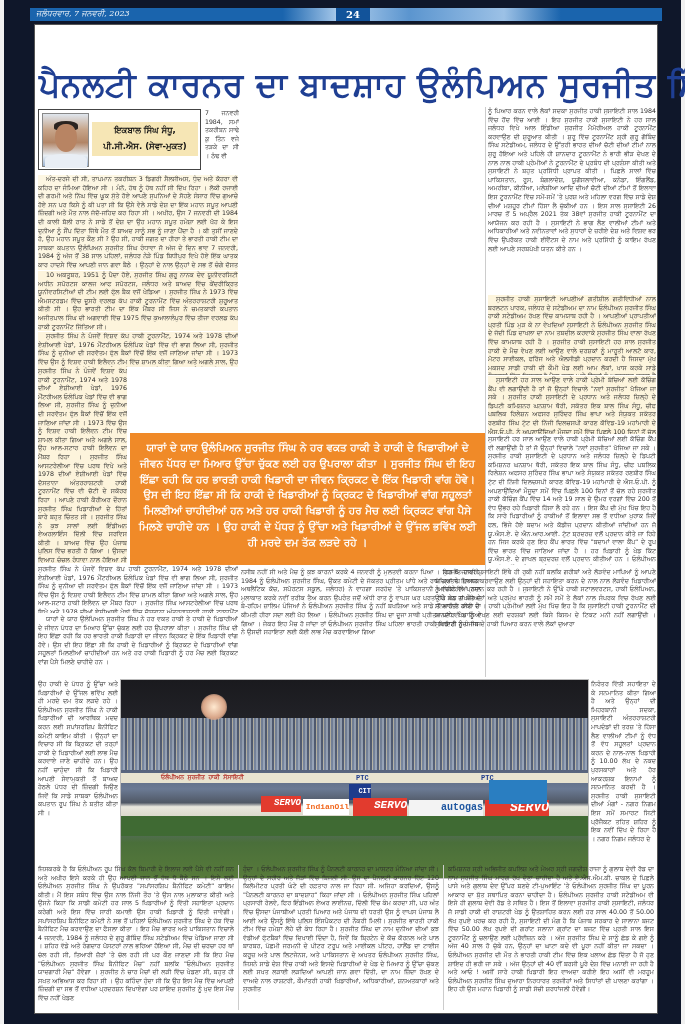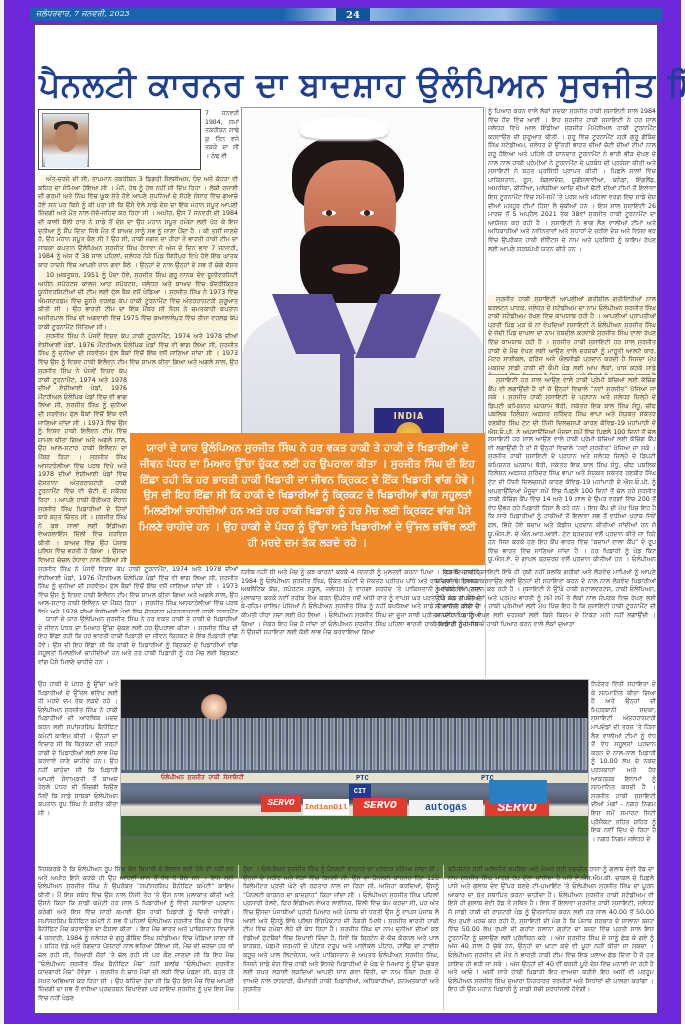--- a/index.html
+++ b/index.html
@@ -1,19 +1,19 @@
 <!DOCTYPE html>
 <html><head>
 <meta charset="utf-8">
 <style>
   * { box-sizing: border-box; margin: 0; padding: 0; }
   html, body { width: 685px; height: 1024px; overflow: hidden; background: #f1f1f1; }
   body { font-family: "DejaVu Sans", sans-serif; color: #222; position: relative; }
 
-  .page { position: absolute; left: 4px; top: 0; width: 677px; height: 1024px; background: #6d28d9; }
+  .page { position: absolute; left: 4px; top: 0; width: 677px; height: 1024px; background: #0f172a; }
 
   
   .hdr { position: absolute; left: 26px; top: 8px; width: 632px; height: 13px;
          background: linear-gradient(90deg, #1a64ad 0%, #1a64ad 40%, #9cc1e6 48%, #dbe8f5 50%, #9cc1e6 52%, #5b95cf 60%, #9cc1e6 75%, #1a64ad 84%, #1a64ad 100%); }
   .hdr-date { position: absolute; left: 6px; top: 1px; font-size: 8px; color: #fff; font-family: "DejaVu Serif", serif; font-style: italic; }
   .hdr-page { position: absolute; left: 306px; top: 0; width: 34px; height: 13px; background: #12539a; color: #fff; font-size: 10px; font-weight: bold; text-align: center; line-height: 13px; font-family: "DejaVu Serif", serif; }
   .hdr-paper { position: absolute; right: 6px; top: 16px; font-size: 8px; color: #fff; font-style: italic; font-weight: bold; font-family: "DejaVu Serif", serif; }
 
   
   .frame { position: absolute; left: 30px; top: 24px; width: 624px; height: 990px; border: 1px solid #555; background: #fff; }
@@ -58,21 +58,21 @@
   .quote { position: absolute; left: 95px; top: 408px; width: 355px; height: 132px; background: #f08a28; color: #fff; font-size: 10.4px; line-height: 15.8px; font-weight: bold; text-align: center; padding: 7px 6px; }
 
   
   .stadium { position: absolute; left: 85px; top: 678px; width: 469px; height: 200px; overflow: hidden; border: 1px solid #bbb;
              background: linear-gradient(180deg, #1a1a1e 0%, #25262c 30%, #55617a 45%, #6b7a94 55%, #505865 62%, #e9e7dd 64%, #d8d6c8 70%, #58686a 74%, #4a6f3a 82%, #577a3a 100%); font-family: Liberation Mono, monospace; }
   .stadium .crowd { position: absolute; left: 0; top: 38px; width: 469px; height: 52px;
              background: repeating-linear-gradient(90deg, #7e8da6 0 2px, #a4b1c4 2px 4px, #56627a 4px 6px, #c9c4b0 6px 7px); opacity: 0.85; }
   .stadium .flood { position: absolute; left: 80px; top: 14px; width: 26px; height: 26px; background: radial-gradient(circle, #ffe9d0 0%, #d7a487 60%, rgba(0,0,0,0) 100%); border-radius: 50%; }
   .stadium .banner-strip { position: absolute; left: 0; top: 93px; width: 469px; height: 10px; background: #e8e3d0; }
   .stadium .banner-strip span { position: absolute; top: 1px; font-size: 6px; color: #b3312a; font-weight: bold; }
-  .stadium .ad { position: absolute; font-weight: bold; font-style: italic; text-align: center; line-height: 15px; height: 16px; }
+  .stadium .ad { position: absolute; font-weight: bold; font-style: italic; text-align: right; line-height: 15px; height: 16px; }
   .stadium .field { position: absolute; left: 0; top: 136px; width: 469px; height: 20px; background: #3f6a33; }
 
   .divider-v { position: absolute; width: 1px; background: #ccc; }
 </style>
 </head>
 <body>
 
 <div class="page">
 
   <div class="hdr">
@@ -85,20 +85,24 @@
 
 
     <div class="headline">ਪੈਨਲਟੀ ਕਾਰਨਰ ਦਾ ਬਾਦਸ਼ਾਹ ਉਲੰਪਿਅਨ ਸੁਰਜੀਤ ਸਿੰਘ</div>
 
     <div class="byline">
       <div class="byline-photo">
         <div class="hair"></div>
           <div class="face"></div>
           <div class="shirt"></div>
       </div>
+      <div class="byline-text">
+        <div>ਇਕਬਾਲ ਸਿੰਘ ਸੰਧੂ,</div>
+        <div>ਪੀ.ਸੀ.ਐਸ. (ਸੇਵਾ-ਮੁਕਤ)</div>
+      </div>
     </div>
 
     <div class="col narrow" style="left:170px;top:84px;width:34px;height:66px;">7 ਜਨਵਰੀ 1984, ਸਮਾਂ ਤਕਰੀਬਨ ਸਾਢੇ ਕੁ ਤਿੰਨ ਵਜੇ ਤੜਕੇ ਦਾ ਸੀ । ਠੰਢ ਵੀ</div>
 
     <div class="col" style="left:3px;top:150px;width:200px;height:95px;background:#fdf7e3;">
       <p>ਅੰਤ-ਦਰਜੇ ਦੀ ਸੀ, ਤਾਪਮਾਨ ਤਕਰੀਬਨ 3 ਡਿਗਰੀ ਸੈਲਸੀਅਸ, ਧੁੰਦ ਅਤੇ ਕੋਹਰਾ ਵੀ ਕਹਿਰ ਦਾ ਜੰਮਿਆ ਹੋਇਆ ਸੀ । ਮੰਨੋ, ਹੱਥ ਨੂੰ ਹੱਥ ਨਹੀਂ ਸੀ ਦਿੱਖ ਰਿਹਾ । ਲੋਕੀ ਰਜਾਈ ਦੀ ਗਰਮੀ ਅਤੇ ਨਿੱਘ ਵਿੱਚ ਘੂਕ ਸੁੱਤੇ ਹੋਏ ਆਪਣੇ ਸੁਪਨਿਆਂ ਦੇ ਸੋਹਣੇ ਸੰਸਾਰ ਵਿੱਚ ਗੁਆਚੇ ਹੋਏ ਸਨ ਪਰ ਕਿਸੇ ਨੂੰ ਕੀ ਪਤਾ ਸੀ ਕਿ ਉਸੇ ਵੇਲੇ ਸਾਡੇ ਦੇਸ਼ ਦਾ ਇੱਕ ਮਹਾਨ ਸਪੂਤ ਆਪਣੀ ਜ਼ਿੰਦਗੀ ਅਤੇ ਮੌਤ ਨਾਲ ਜੱਦੋ-ਜਹਿਦ ਕਰ ਰਿਹਾ ਸੀ । ਅਖੀਰ, ਉਸ 7 ਜਨਵਰੀ ਦੀ 1984 ਦੀ ਕਾਲੀ ਬੋਲੀ ਰਾਤ ਨੇ ਸਾਡੇ ਤੋਂ ਦੇਸ਼ ਦਾ ਉਹ ਮਹਾਨ ਸਪੂਤ ਹਮੇਸ਼ਾ ਲਈ ਖੋਹ ਕੇ ਇਸ ਦੁਨੀਆ ਨੂੰ ਸੌਂਪ ਦਿੱਤਾ ਜਿੱਥੇ ਮੌਤ ਤੋਂ ਬਾਅਦ ਸਾਨੂੰ ਸਭ ਨੂੰ ਜਾਣਾ ਪੈਂਦਾ ਹੈ । ਕੀ ਤੁਸੀਂ ਜਾਣਦੇ ਹੋ, ਉਹ ਮਹਾਨ ਸਪੂਤ ਕੌਣ ਸੀ ? ਉਹ ਸੀ, ਹਾਕੀ ਜਗਤ ਦਾ ਹੀਰਾ ਤੇ ਭਾਰਤੀ ਹਾਕੀ ਟੀਮ ਦਾ ਸਾਬਕਾ ਕਪਤਾਨ ਉਲੰਪਿਅਨ ਸੁਰਜੀਤ ਸਿੰਘ ਰੰਧਾਵਾ ਜੋ ਅੱਜ ਦੇ ਦਿਨ ਭਾਵ 7 ਜਨਵਰੀ, 1984 ਨੂੰ ਅੱਜ ਤੋਂ 38 ਸਾਲ ਪਹਿਲਾਂ, ਜਲੰਧਰ ਨੇੜੇ ਪਿੰਡ ਬਿਧੀਪੁਰ ਵਿਖੇ ਹੋਏ ਇੱਕ ਘਾਤਕ ਕਾਰ ਹਾਦਸੇ ਵਿੱਚ ਆਪਣੀ ਜਾਨ ਗਵਾ ਬੈਠੇ । ਉਨ੍ਹਾਂ ਦੇ ਨਾਲ ਉਨ੍ਹਾਂ ਦੇ ਸਭ ਤੋਂ ਚੰਗੇ ਦੋਸਤ ਅਤੇ ਅੰਤਰਰਾਸ਼ਟਰੀ ਬਾਸਕਟਬਾਲ ਖਿਡਾਰੀ ਪ੍ਰੀਤਮ ਪਾਂਧੇ ਵੀ ਸਨ, ਜੋ ਇਸ ਹਾਦਸੇ ਵਿੱਚ ਆਪਣੀ ਜਾਨ ਵੀ ਗੁਆ ਬੈਠੇ, ਜਦੋਂ ਕਿ ਅਥਲੈਟਿਕ ਦੇ ਸਾਬਕਾ ਕੋਚ ਰਾਮ ਪ੍ਰਤਾਪ ਇਸ ਹਾਦਸੇ ਵਿੱਚ ਵਾਲ ਵਾਲ ਬਚਣ ਸਫਲ ਹੋ ਗਏ । ਅੱਜ ਦੇਸ਼ ਉਨ੍ਹਾਂ ਦੀ 38 ਵੀਂ ਬਰਸੀ ਮਨਾਈ ਜਾ ਰਿਹਾ ਹੈ।</p>
     </div>
     <div class="col" style="left:3px;top:246px;width:200px;height:60px;background:#fdf4dc;">
       <p>10 ਅਕਤੂਬਰ, 1951 ਨੂੰ ਪੈਦਾ ਹੋਏ, ਸੁਰਜੀਤ ਸਿੰਘ ਗੁਰੂ ਨਾਨਕ ਦੇਵ ਯੂਨੀਵਰਸਿਟੀ ਅਧੀਨ ਸਪੋਰਟਸ ਕਾਲਜ ਆਫ ਸਪੋਰਟਸ, ਜਲੰਧਰ ਅਤੇ ਬਾਅਦ ਵਿੱਚ ਕੇਂਦਰੀਕ੍ਰਿਤ ਯੂਨੀਵਰਸਿਟੀਆਂ ਦੀ ਟੀਮ ਲਈ ਫੁੱਲ ਬੈਕ ਵਜੋਂ ਖੇਡਿਆ । ਸੁਰਜੀਤ ਸਿੰਘ ਨੇ 1973 ਵਿੱਚ ਐਮਸਟਰਡਮ ਵਿੱਚ ਦੂਸਰੇ ਵਰਲਡ ਕੱਪ ਹਾਕੀ ਟੂਰਨਾਮੈਂਟ ਵਿੱਚ ਅੰਤਰਰਾਸ਼ਟਰੀ ਸ਼ੁਰੂਆਤ ਕੀਤੀ ਸੀ । ਉਹ ਭਾਰਤੀ ਟੀਮ ਦਾ ਇੱਕ ਮੈਂਬਰ ਸੀ ਜਿਸ ਨੇ ਚਮਤਕਾਰੀ ਕਪਤਾਨ ਅਜੀਤਪਾਲ ਸਿੰਘ ਦੀ ਅਗਵਾਈ ਵਿੱਚ 1975 ਵਿੱਚ ਕੁਆਲਾਲੰਪੁਰ ਵਿੱਚ ਤੀਜਾ ਵਰਲਡ ਕੱਪ ਹਾਕੀ ਟੂਰਨਾਮੈਂਟ ਜਿੱਤਿਆ ਸੀ।</p>
     </div>
@@ -108,37 +112,20 @@
     <div class="col" style="left:3px;top:342px;width:89px;height:196px;background:#fdf4dc;">
       <p style="text-indent:0;">ਸੁਰਜੀਤ ਸਿੰਘ ਨੇ ਪੰਜਵੇਂ ਵਿਸ਼ਵ ਕੱਪ ਹਾਕੀ ਟੂਰਨਾਮੈਂਟ, 1974 ਅਤੇ 1978 ਦੀਆਂ ਏਸ਼ੀਆਈ ਖੇਡਾਂ, 1976 ਮੌਂਟਰੀਅਲ ਓਲੰਪਿਕ ਖੇਡਾਂ ਵਿੱਚ ਵੀ ਭਾਗ ਲਿਆ ਸੀ, ਸੁਰਜੀਤ ਸਿੰਘ ਨੂੰ ਦੁਨੀਆ ਦੀ ਸਰਵੋਤਮ ਫੁੱਲ ਬੈਕਾਂ ਵਿੱਚੋਂ ਇੱਕ ਵਜੋਂ ਜਾਣਿਆ ਜਾਂਦਾ ਸੀ । 1973 ਵਿੱਚ ਉਸ ਨੂੰ ਵਿਸ਼ਵ ਹਾਕੀ ਇਲੈਵਨ ਟੀਮ ਵਿੱਚ ਸ਼ਾਮਲ ਕੀਤਾ ਗਿਆ ਅਤੇ ਅਗਲੇ ਸਾਲ, ਉਹ ਆਲ-ਸਟਾਰ ਹਾਕੀ ਇਲੈਵਨ ਦਾ ਮੈਂਬਰ ਰਿਹਾ । ਸੁਰਜੀਤ ਸਿੰਘ ਆਸਟਰੇਲੀਆ ਵਿੱਚ ਪਰਥ ਵਿਖੇ ਅਤੇ 1978 ਦੀਆਂ ਏਸ਼ੀਆਈ ਖੇਡਾਂ ਵਿੱਚ ਦੋਸਤਾਨਾ ਅੰਤਰਰਾਸ਼ਟਰੀ ਹਾਕੀ ਟੂਰਨਾਮੈਂਟ ਵਿੱਚ ਵੀ ਚੋਟੀ ਦੇ ਸਕੋਰਰ ਰਿਹਾ । ਆਪਣੇ ਹਾਕੀ ਕੈਰੀਅਰ ਦੌਰਾਨ ਸੁਰਜੀਤ ਸਿੰਘ ਖਿਡਾਰੀਆਂ ਦੇ ਹਿੱਤਾਂ ਬਾਰੇ ਬਹੁਤ ਚਿੰਤਤ ਸੀ । ਸੁਰਜੀਤ ਸਿੰਘ ਨੇ ਕੁਝ ਸਾਲਾਂ ਲਈ ਇੰਡੀਅਨ ਏਅਰਲਾਇੰਸ ਦਿੱਲੀ ਵਿੱਚ ਸਰਵਿਸ ਕੀਤੀ । ਬਾਅਦ ਵਿੱਚ ਉਹ ਪੰਜਾਬ ਪੁਲਿਸ ਵਿੱਚ ਭਰਤੀ ਹੋ ਗਿਆ । ਉਸਦਾ ਵਿਆਹ ਚੰਚਲ ਰੰਧਾਵਾ ਨਾਲ ਹੋਇਆ ਸੀ ਜੋ ਕਿ ਅੰਤਰਰਾਸ਼ਟਰੀ ਫੀਲਡ ਹਾਕੀ ਖਿਡਾਰੀ ਵੀ ਸੀ, ਜਿਸਨੇ 1970 ਵਿਆਂ ਵਿੱਚ ਭਾਰਤ ਮਹਿਲਾ ਰਾਸ਼ਟਰੀ ਫੀਲਡ ਹਾਕੀ ਟੀਮ ਦੀ ਅਗਵਾਈ ਕੀਤੀ ਸੀ । ਉਸਦਾ ਪੁੱਤਰ ਸਰਬਿੰਦਰ ਸਿੰਘ ਰੰਧਾਵਾ, ਲਾਨ ਟੈਨਿਸ ਖਿਡਾਰੀ ਹੈ । ਸੁਰਜੀਤ ਨੂੰ 1998 ਵਿੱਚ ਮਰਨ ਉਪਰੰਤ ਅਰਜੁਨ ਪੁਰਸਕਾਰ ਦਿੱਤਾ ਗਿਆ ।</p>
     </div>
     <div class="col" style="left:3px;top:540px;width:200px;height:48px;">
       <p style="text-indent:0;">ਸੁਰਜੀਤ ਸਿੰਘ ਨੇ ਪੰਜਵੇਂ ਵਿਸ਼ਵ ਕੱਪ ਹਾਕੀ ਟੂਰਨਾਮੈਂਟ, 1974 ਅਤੇ 1978 ਦੀਆਂ ਏਸ਼ੀਆਈ ਖੇਡਾਂ, 1976 ਮੌਂਟਰੀਅਲ ਓਲੰਪਿਕ ਖੇਡਾਂ ਵਿੱਚ ਵੀ ਭਾਗ ਲਿਆ ਸੀ, ਸੁਰਜੀਤ ਸਿੰਘ ਨੂੰ ਦੁਨੀਆ ਦੀ ਸਰਵੋਤਮ ਫੁੱਲ ਬੈਕਾਂ ਵਿੱਚੋਂ ਇੱਕ ਵਜੋਂ ਜਾਣਿਆ ਜਾਂਦਾ ਸੀ । 1973 ਵਿੱਚ ਉਸ ਨੂੰ ਵਿਸ਼ਵ ਹਾਕੀ ਇਲੈਵਨ ਟੀਮ ਵਿੱਚ ਸ਼ਾਮਲ ਕੀਤਾ ਗਿਆ ਅਤੇ ਅਗਲੇ ਸਾਲ, ਉਹ ਆਲ-ਸਟਾਰ ਹਾਕੀ ਇਲੈਵਨ ਦਾ ਮੈਂਬਰ ਰਿਹਾ । ਸੁਰਜੀਤ ਸਿੰਘ ਆਸਟਰੇਲੀਆ ਵਿੱਚ ਪਰਥ ਵਿਖੇ ਅਤੇ 1978 ਦੀਆਂ ਏਸ਼ੀਆਈ ਖੇਡਾਂ ਵਿੱਚ ਦੋਸਤਾਨਾ ਅੰਤਰਰਾਸ਼ਟਰੀ ਹਾਕੀ ਟੂਰਨਾਮੈਂਟ ਵਿੱਚ ਵੀ ਚੋਟੀ ਦੇ ਸਕੋਰਰ ਰਿਹਾ । ਆਪਣੇ ਹਾਕੀ ਕੈਰੀਅਰ ਦੌਰਾਨ ਸੁਰਜੀਤ ਸਿੰਘ ਖਿਡਾਰੀਆਂ ਦੇ ਹਿੱਤਾਂ ਬਾਰੇ ਬਹੁਤ ਚਿੰਤਤ ਸੀ । ਸੁਰਜੀਤ ਸਿੰਘ ਨੇ ਕੁਝ ਸਾਲਾਂ ਲਈ ਇੰਡੀਅਨ ਏਅਰਲਾਇੰਸ ਦਿੱਲੀ ਵਿੱਚ ਸਰਵਿਸ ਕੀਤੀ । ਬਾਅਦ ਵਿੱਚ ਉਹ ਪੰਜਾਬ ਪੁਲਿਸ ਵਿੱਚ ਭਰਤੀ ਹੋ ਗਿਆ । ਉਸਦਾ ਵਿਆਹ ਚੰਚਲ ਰੰਧਾਵਾ ਨਾਲ ਹੋਇਆ ਸੀ ਜੋ ਕਿ ਅੰਤਰਰਾਸ਼ਟਰੀ ਫੀਲਡ ਹਾਕੀ ਖਿਡਾਰੀ ਵੀ ਸੀ, ਜਿਸਨੇ 1970 ਵਿਆਂ ਵਿੱਚ ਭਾਰਤ ਮਹਿਲਾ ਰਾਸ਼ਟਰੀ ਫੀਲਡ ਹਾਕੀ ਟੀਮ ਦੀ ਅਗਵਾਈ ਕੀਤੀ ਸੀ । ਉਸਦਾ ਪੁੱਤਰ ਸਰਬਿੰਦਰ ਸਿੰਘ ਰੰਧਾਵਾ, ਲਾਨ ਟੈਨਿਸ ਖਿਡਾਰੀ ਹੈ । ਸੁਰਜੀਤ ਨੂੰ 1998 ਵਿੱਚ ਮਰਨ ਉਪਰੰਤ ਅਰਜੁਨ ਪੁਰਸਕਾਰ ਦਿੱਤਾ ਗਿਆ ।</p>
     </div>
     <div class="col" style="left:3px;top:590px;width:200px;height:64px;">
       <p>ਯਾਰਾਂ ਦੇ ਯਾਰ ਉਲੰਪਿਅਨ ਸੁਰਜੀਤ ਸਿੰਘ ਨੇ ਹਰ ਵਕਤ ਹਾਕੀ ਤੇ ਹਾਕੀ ਦੇ ਖਿਡਾਰੀਆਂ ਦੇ ਜੀਵਨ ਪੱਧਰ ਦਾ ਮਿਆਰ ਉੱਚਾ ਚੁੱਕਣ ਲਈ ਹਰ ਉਪਰਾਲਾ ਕੀਤਾ । ਸੁਰਜੀਤ ਸਿੰਘ ਦੀ ਇਹ ਇੱਛਾ ਰਹੀ ਕਿ ਹਰ ਭਾਰਤੀ ਹਾਕੀ ਖਿਡਾਰੀ ਦਾ ਜੀਵਨ ਕ੍ਰਿਕਟ ਦੇ ਇੱਕ ਖਿਡਾਰੀ ਵਾਂਗ ਹੋਵੇ। ਉਸ ਦੀ ਇਹ ਇੱਛਾ ਸੀ ਕਿ ਹਾਕੀ ਦੇ ਖਿਡਾਰੀਆਂ ਨੂੰ ਕ੍ਰਿਕਟ ਦੇ ਖਿਡਾਰੀਆਂ ਵਾਂਗ ਸਹੂਲਤਾਂ ਮਿਲਣੀਆਂ ਚਾਹੀਦੀਆਂ ਹਨ ਅਤੇ ਹਰ ਹਾਕੀ ਖਿਡਾਰੀ ਨੂੰ ਹਰ ਮੈਚ ਲਈ ਕ੍ਰਿਕਟ ਵਾਂਗ ਪੈਸੇ ਮਿਲਣੇ ਚਾਹੀਦੇ ਹਨ ।</p>
     </div>
 
-    <div class="hero">
-      <div class="hairback"></div>
-      <div class="cap-cloth"></div>
-      <div class="face"></div>
-      <div class="eye" style="left:80px;"></div>
-      <div class="eye" style="left:118px;"></div>
-      <div class="beard"></div>
-      <div class="lips"></div>
-      <div class="shirt"></div>
-      <div class="collar-l"></div>
-      <div class="collar-r"></div>
-      <div class="placket"></div>
-      <div class="badge">
-        <div class="badge-text">INDIA</div>
-        <div class="medal"></div>
-      </div>
-    </div>
 
     <div class="quote">ਯਾਰਾਂ ਦੇ ਯਾਰ ਉਲੰਪਿਅਨ ਸੁਰਜੀਤ ਸਿੰਘ ਨੇ ਹਰ ਵਕਤ ਹਾਕੀ ਤੇ ਹਾਕੀ ਦੇ ਖਿਡਾਰੀਆਂ ਦੇ ਜੀਵਨ ਪੱਧਰ ਦਾ ਮਿਆਰ ਉੱਚਾ ਚੁੱਕਣ ਲਈ ਹਰ ਉਪਰਾਲਾ ਕੀਤਾ । ਸੁਰਜੀਤ ਸਿੰਘ ਦੀ ਇਹ ਇੱਛਾ ਰਹੀ ਕਿ ਹਰ ਭਾਰਤੀ ਹਾਕੀ ਖਿਡਾਰੀ ਦਾ ਜੀਵਨ ਕ੍ਰਿਕਟ ਦੇ ਇੱਕ ਖਿਡਾਰੀ ਵਾਂਗ ਹੋਵੇ। ਉਸ ਦੀ ਇਹ ਇੱਛਾ ਸੀ ਕਿ ਹਾਕੀ ਦੇ ਖਿਡਾਰੀਆਂ ਨੂੰ ਕ੍ਰਿਕਟ ਦੇ ਖਿਡਾਰੀਆਂ ਵਾਂਗ ਸਹੂਲਤਾਂ ਮਿਲਣੀਆਂ ਚਾਹੀਦੀਆਂ ਹਨ ਅਤੇ ਹਰ ਹਾਕੀ ਖਿਡਾਰੀ ਨੂੰ ਹਰ ਮੈਚ ਲਈ ਕ੍ਰਿਕਟ ਵਾਂਗ ਪੈਸੇ ਮਿਲਣੇ ਚਾਹੀਦੇ ਹਨ । ਉਹ ਹਾਕੀ ਦੇ ਪੱਧਰ ਨੂੰ ਉੱਚਾ ਅਤੇ ਖਿਡਾਰੀਆਂ ਦੇ ਉੱਜਲ ਭਵਿੱਖ ਲਈ ਹੀ ਮਰਦੇ ਦਮ ਤੱਕ ਲੜਦੇ ਰਹੇ ।</div>
 
     <div class="col" style="left:206px;top:543px;width:240px;height:108px;">
       <p style="text-indent:0;">ਨਸੀਬ ਨਹੀਂ ਸੀ ਅਤੇ ਮੈਚ ਨੂੰ ਕੁਝ ਕਾਰਨਾਂ ਕਰਕੇ 4 ਜਨਵਰੀ ਨੂੰ ਮੁਲਤਵੀ ਕਰਨਾ ਪਿਆ । ਫਿਰ 6 ਜਨਵਰੀ, 1984 ਨੂੰ ਓਲੰਪੀਅਨ ਸੁਰਜੀਤ ਸਿੰਘ, ਉਕਤ ਕਮੇਟੀ ਦੇ ਜੱਕਤਰ ਪ੍ਰੀਤਮ ਪਾਂਧੇ ਅਤੇ ਰਾਮ ਪ੍ਰਤਾਪ (ਸਾਬਕਾ ਅਥਲੈਟਿਕ ਕੋਚ, ਸਪੋਰਟਸ ਸਕੂਲ, ਜਲੰਧਰ) ਨੇ ਵਾਹਗਾ ਸਰਹੱਦ 'ਤੇ ਪਾਕਿਸਤਾਨੀ ਅਧਿਕਾਰੀਆਂ ਨਾਲ ਮੁਲਾਕਾਤ ਕਰਕੇ ਨਵੀਂ ਤਰੀਕ ਤੈਅ ਕਰਨ ਉਪਰੰਤ ਜਦੋਂ ਅੱਧੀ ਰਾਤ ਨੂੰ ਵਾਪਸ ਘਰ ਪਰਤ ਰਹੇ ਸਨ ਤਾਂ ਮੌਤ ਦੇ ਬੇ-ਰਹਿਮ ਜ਼ਾਲਿਮ ਪੰਜਿਆਂ ਨੇ ਓਲੰਪੀਅਨ ਸੁਰਜੀਤ ਸਿੰਘ ਨੂੰ ਨਹੀਂ ਬਖਸ਼ਿਆ ਅਤੇ ਸਾਡੇ ਤੋਂ ਭਾਰਤੀ ਹਾਕੀ ਦਾ ਕੀਮਤੀ ਹੀਰਾ ਸਦਾ ਲਈ ਖੋਹ ਲਿਆ । ਓਲੰਪੀਅਨ ਸੁਰਜੀਤ ਸਿੰਘ ਦਾ ਦੂਜਾ ਸਾਥੀ ਪ੍ਰੀਤਮ ਪਾਂਧੇ ਵੀ ਮਾਰਿਆ ਗਿਆ । ਜੇਕਰ ਇਹ ਮੈਚ ਹੋ ਜਾਂਦਾ ਤਾਂ ਓਲੰਪੀਅਨ ਸੁਰਜੀਤ ਸਿੰਘ ਪਹਿਲਾ ਭਾਰਤੀ ਹਾਕੀ ਖਿਡਾਰੀ ਹੁੰਦਾ ਜਿਸ ਨੇ ਉਸਦੀ ਸਹਾਇਤਾ ਲਈ ਕੋਈ ਲਾਭ ਮੈਚ ਕਰਵਾਇਆ ਗਿਆ</p>
     </div>
 
     <div class="divider-v" style="left:450px;top:82px;height:570px;"></div>
 
     <div class="col" style="left:453px;top:82px;width:168px;height:187px;">

